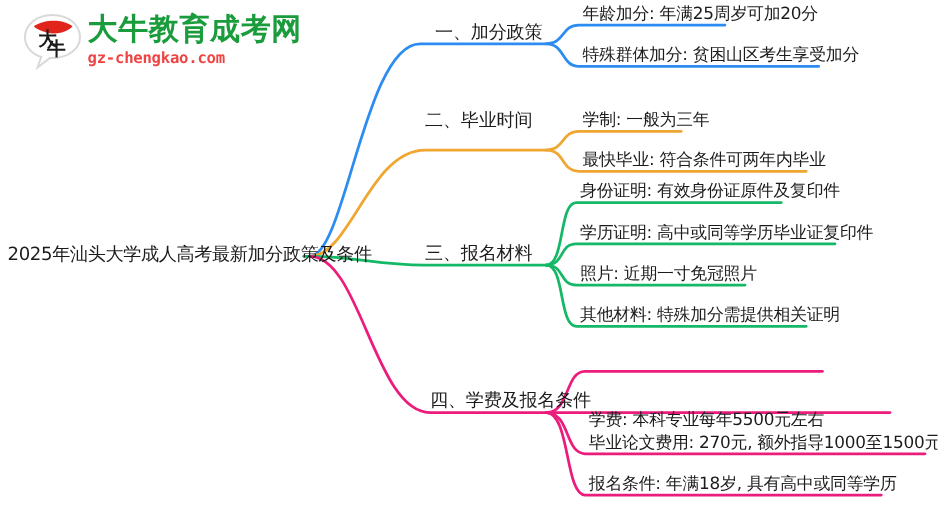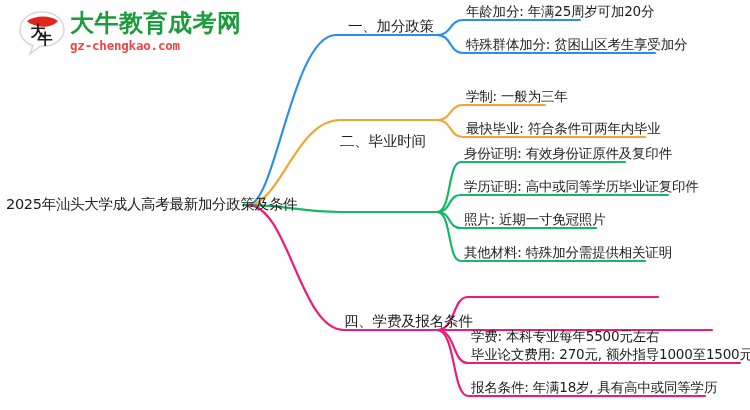--- a/index.html
+++ b/index.html
@@ -141,24 +141,25 @@
 
     </g>
   </svg>
 
   <div class="node" id="root-node">2025年汕头大学成人高考最新加分政策及条件</div>
 
   <div class="node branch-label" style="left:336px; top:17px;margin-left:12px;">一、加分政策</div>
   <div class="node leaf-label" style="left:466px; top:3px;">年龄加分: 年满25周岁可加20分</div>
   <div class="node leaf-label" style="left:466px; top:36px;">特殊群体加分: 贫困山区考生享受加分</div>
 
-  <div class="node branch-label" style="left:340px; top:88px;margin-top:44px;">二、毕业时间</div>
+  <div class="node branch-label" style="left:340px; top:88px;">二、毕业时间</div>
   <div class="node leaf-label" style="left:466px; top:88px;">学制: 一般为三年</div>
   <div class="node leaf-label" style="left:466px; top:120px;">最快毕业: 符合条件可两年内毕业</div>
 
+  <div class="node branch-label" style="left:340px; top:194px;">三、报名材料</div>
   <div class="node leaf-label" style="left:464px; top:145px;">身份证明: 有效身份证原件及复印件</div>
   <div class="node leaf-label" style="left:464px; top:178px;">学历证明: 高中或同等学历毕业证复印件</div>
   <div class="node leaf-label" style="left:464px; top:211px;">照片: 近期一寸免冠照片</div>
   <div class="node leaf-label" style="left:464px; top:244px;">其他材料: 特殊加分需提供相关证明</div>
 
   <div class="node branch-label" style="left:344px; top:312px;">四、学费及报名条件</div>
   <div class="node leaf-label" style="left:471px; top:280px;margin-top:48px;">学费: 本科专业每年5500元左右</div>
   <div class="node leaf-label" style="left:471px; top:346px;">毕业论文费用: 270元, 额外指导1000至1500元</div>
   <div class="node leaf-label" style="left:471px; top:379px;">报名条件: 年满18岁, 具有高中或同等学历</div>
 

